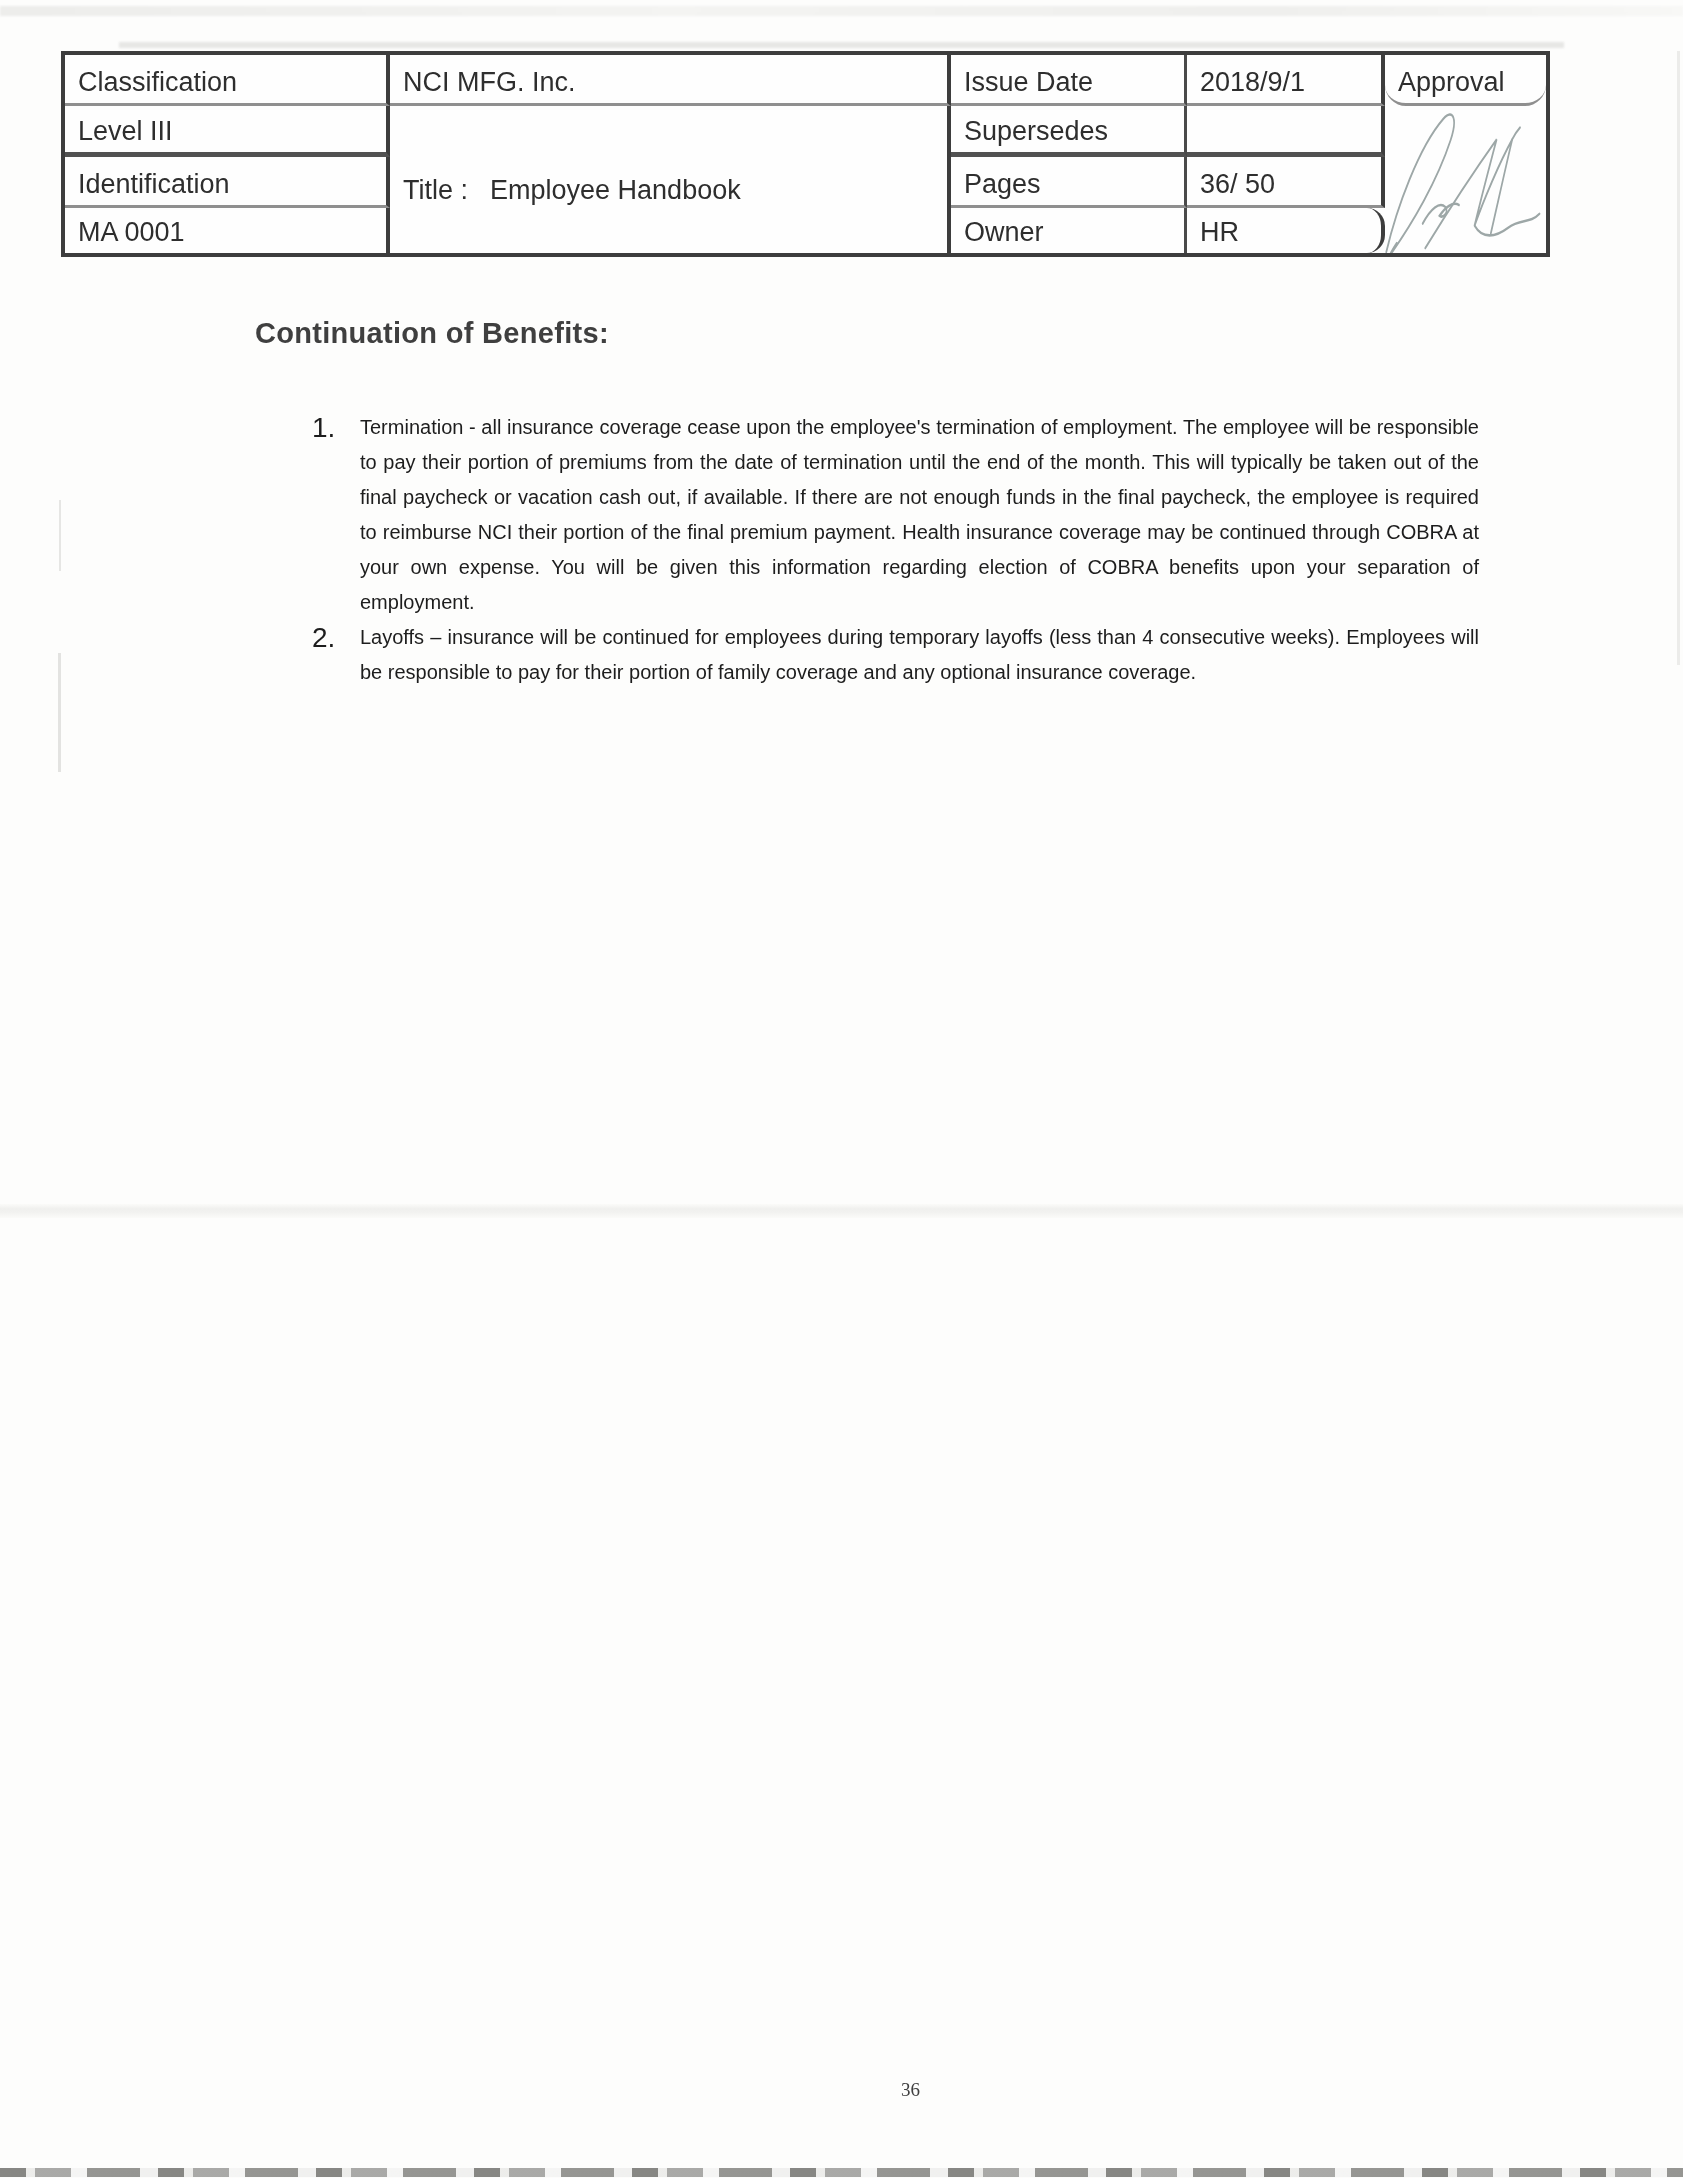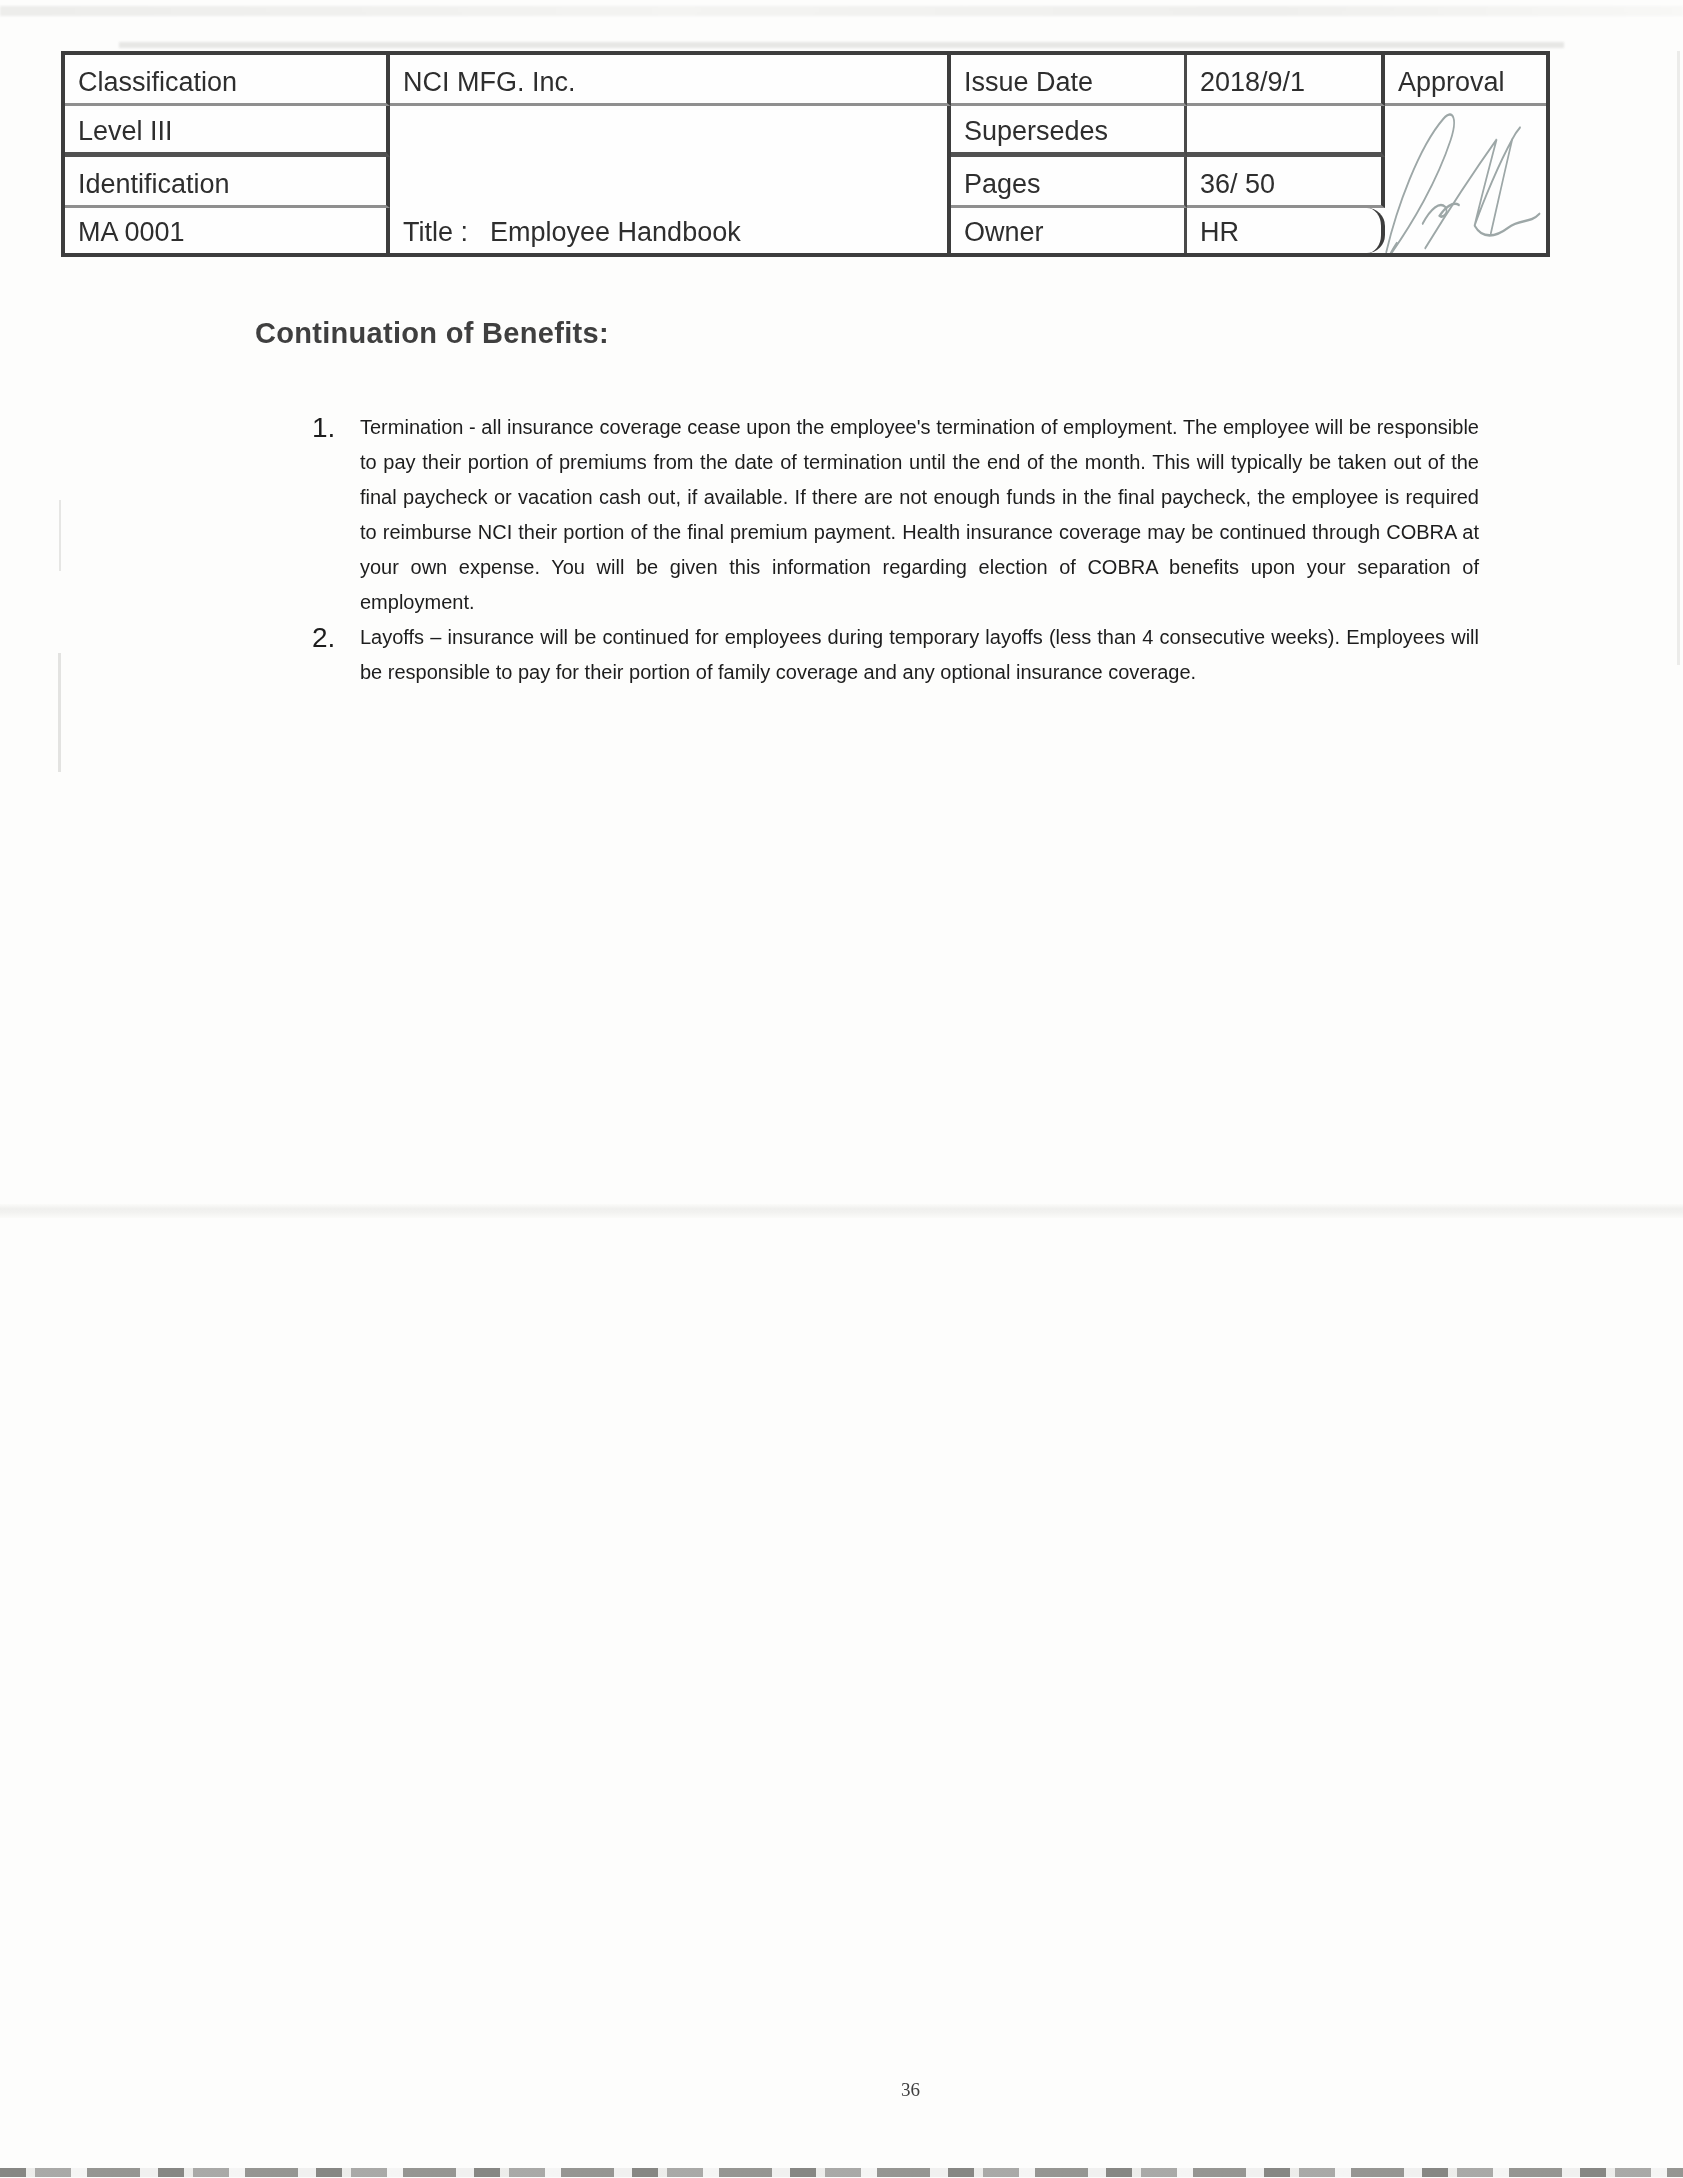--- a/index.html
+++ b/index.html
@@ -63,21 +63,21 @@
     padding: 0 6px 5px 13px;
     white-space: nowrap;
     overflow: hidden;
   }
   .br  { border-right: 4px solid #3d3d3d; }
   .brm { border-right: 3px solid #4a4a4a; }
   .bb-thin  { border-bottom: 3px solid #8f8f8f; }
   .bb-heavy { border-bottom: 5px solid #515151; }
   .cell.title-cell {
     grid-row: 2 / 5;
-    align-items: flex-end;
+    align-items: center;
     padding-top: 26px;
   }
   .title-gap { display: inline-block; width: 22px; }
   .cell.sig-cell {
     grid-row: 2 / 5;
     padding: 0;
     align-items: stretch;
   }
   .sig-cell svg { width: 100%; height: 100%; display: block; }
 
@@ -144,21 +144,21 @@
     <div class="cell brm bb-thin" style="grid-column:3;grid-row:1;">Issue Date</div>
     <div class="cell brm bb-heavy" style="grid-column:3;grid-row:2;">Supersedes</div>
     <div class="cell brm bb-thin" style="grid-column:3;grid-row:3;">Pages</div>
     <div class="cell brm" style="grid-column:3;grid-row:4;">Owner</div>
 
     <div class="cell br bb-thin" style="grid-column:4;grid-row:1;">2018/9/1</div>
     <div class="cell br bb-heavy" style="grid-column:4;grid-row:2;"></div>
     <div class="cell br bb-thin" style="grid-column:4;grid-row:3;">36/ 50</div>
     <div class="cell br" style="grid-column:4;grid-row:4;border-radius:18px;">HR</div>
 
-    <div class="cell bb-thin" style="grid-column:5;grid-row:1;">Approval</div>
+    <div class="cell bb-thin" style="grid-column:5;grid-row:1;border-radius:21px;">Approval</div>
     <div class="cell sig-cell" style="grid-column:5;">
       <svg viewBox="0 0 248 150" preserveAspectRatio="none">
         <g fill="none" stroke="#95a0a0" stroke-width="2.6" stroke-linecap="round" opacity="0.92">
           <path d="M 2,149 C 18,104 52,42 90,13 C 105,2 112,13 101,35 C 80,77 42,120 10,150 C 5,155 10,148 18,140"></path>
           <path d="M 58,120 C 70,105 84,97 93,103 C 99,108 90,115 84,112 C 92,104 104,97 114,101"></path>
           <path d="M 62,145 C 100,104 142,62 172,34 C 160,64 146,100 138,122 C 152,96 176,58 196,34 C 186,62 172,104 163,130"></path>
           <path d="M 196,34 C 200,29 204,25 208,22"></path>
           <path d="M 138,122 C 150,136 170,134 190,124 C 208,115 224,120 238,110"></path>
         </g>
       </svg>

